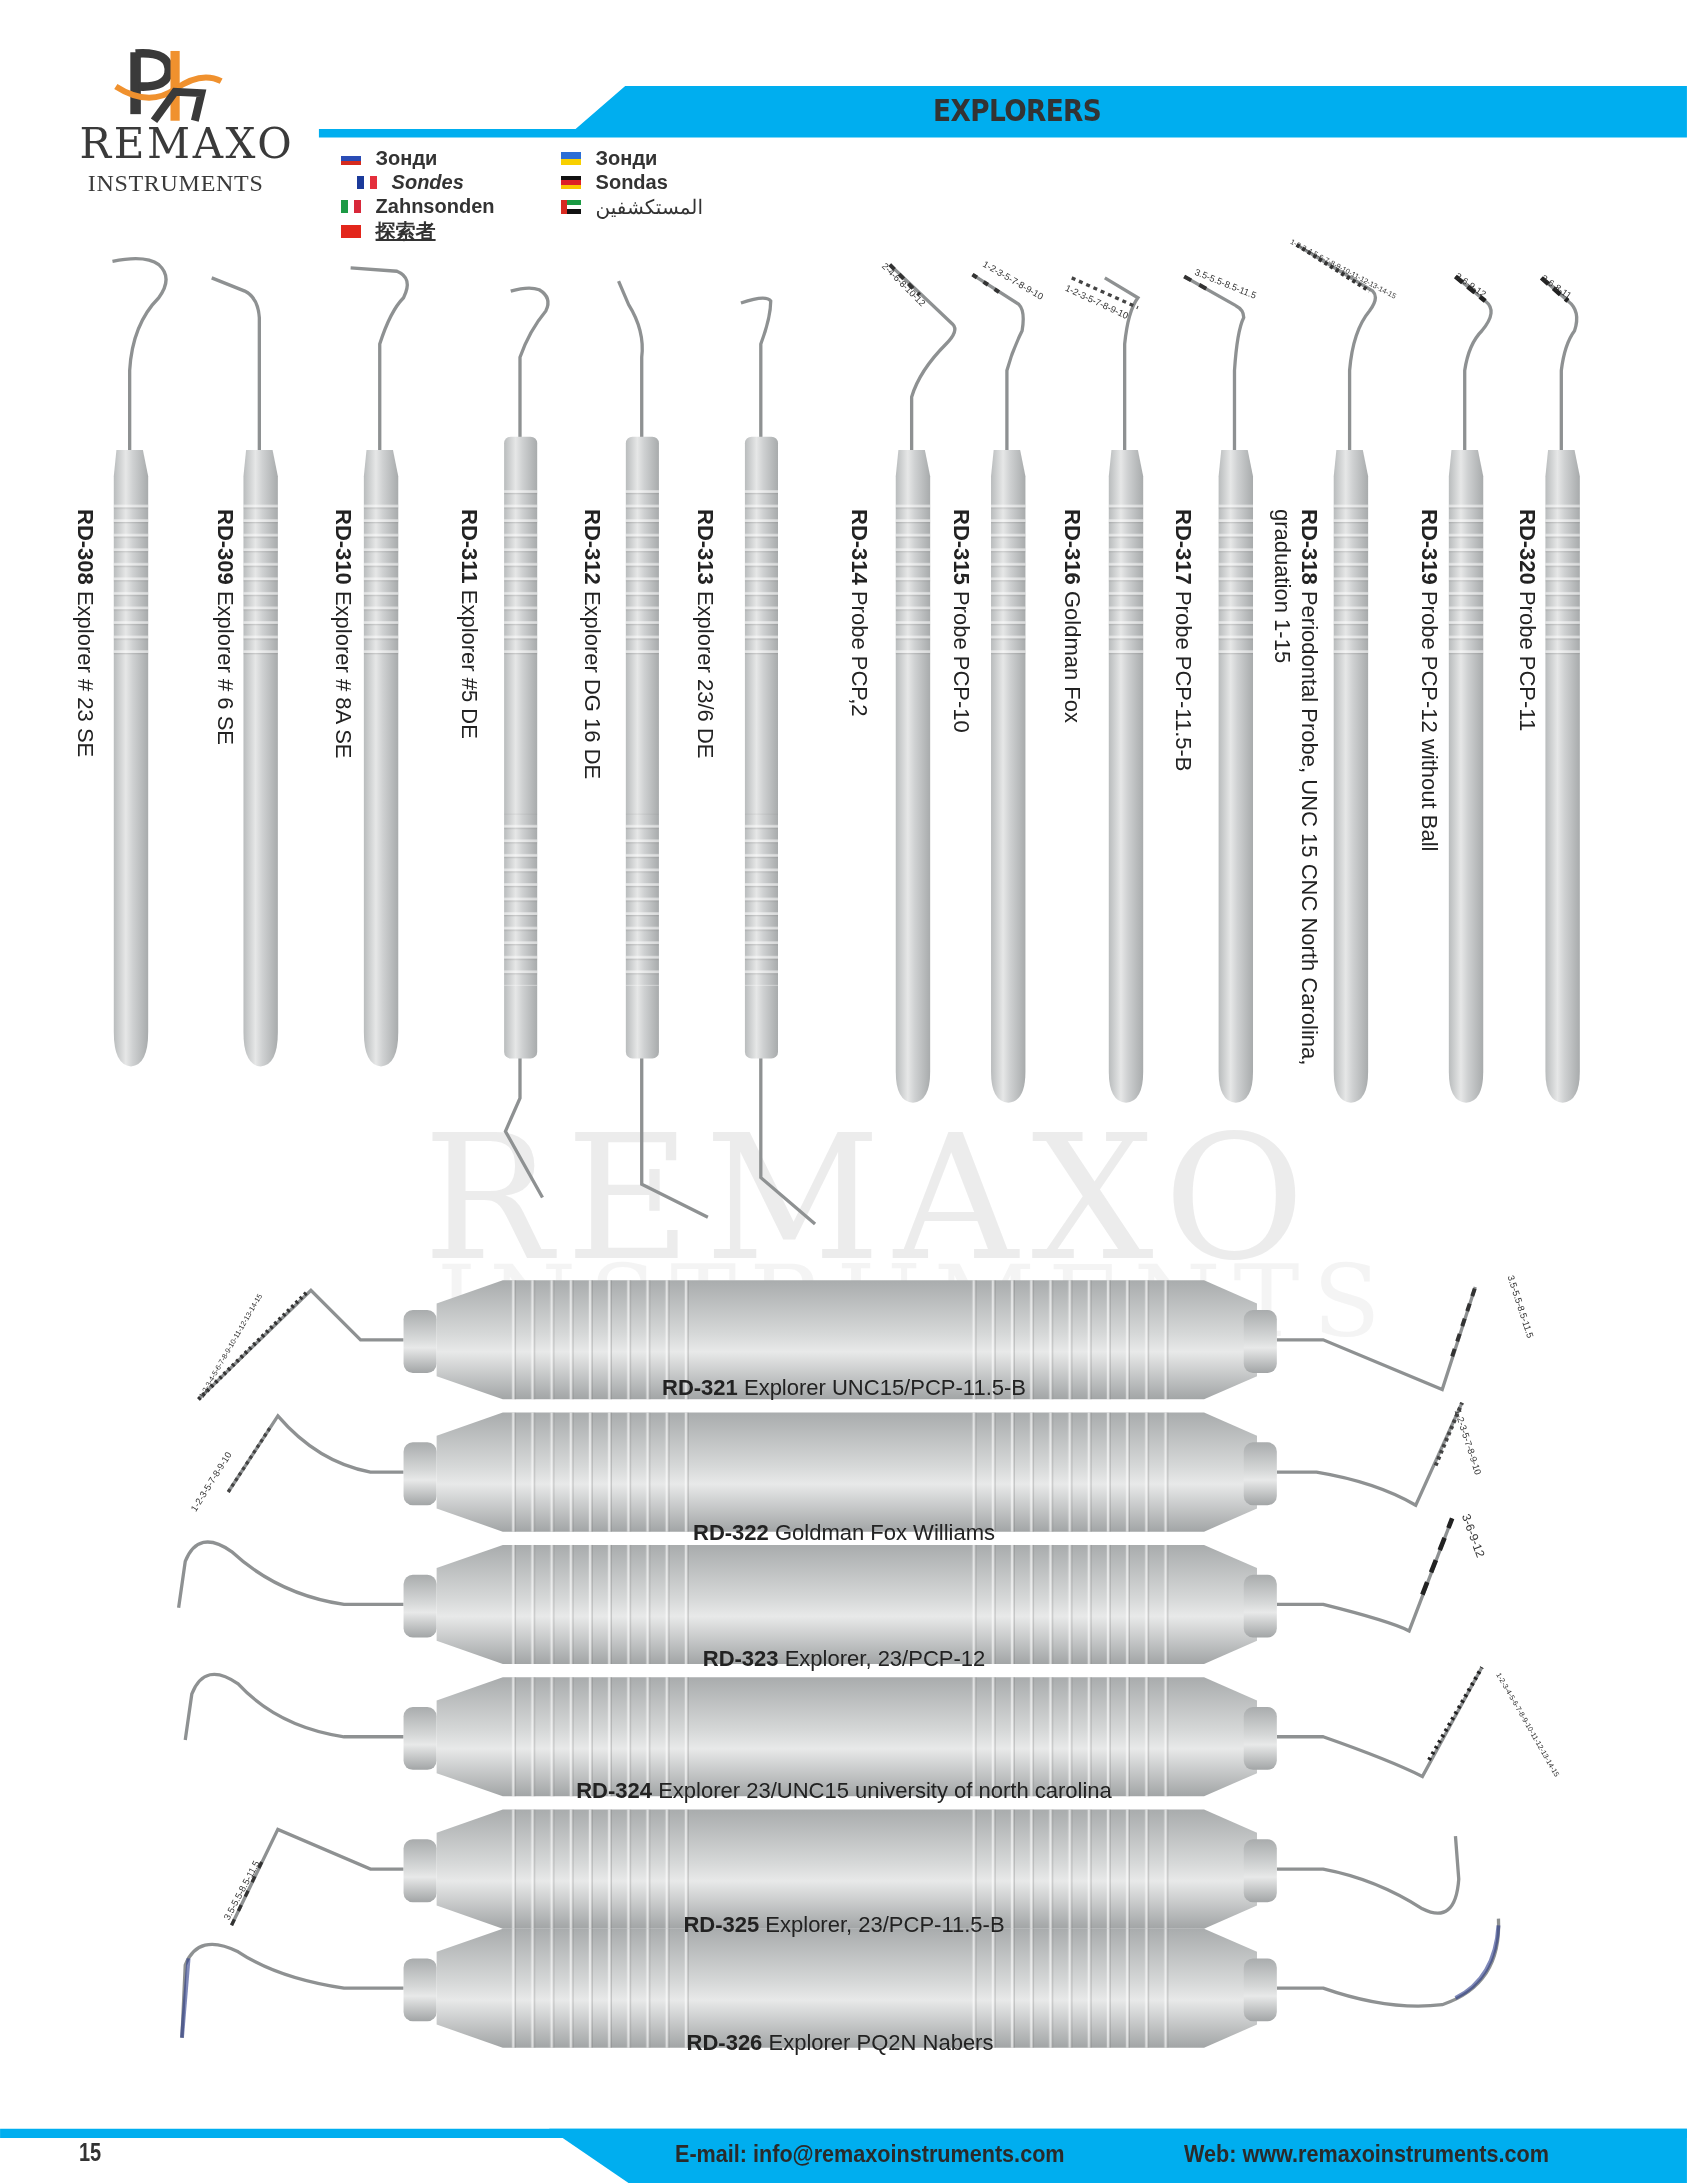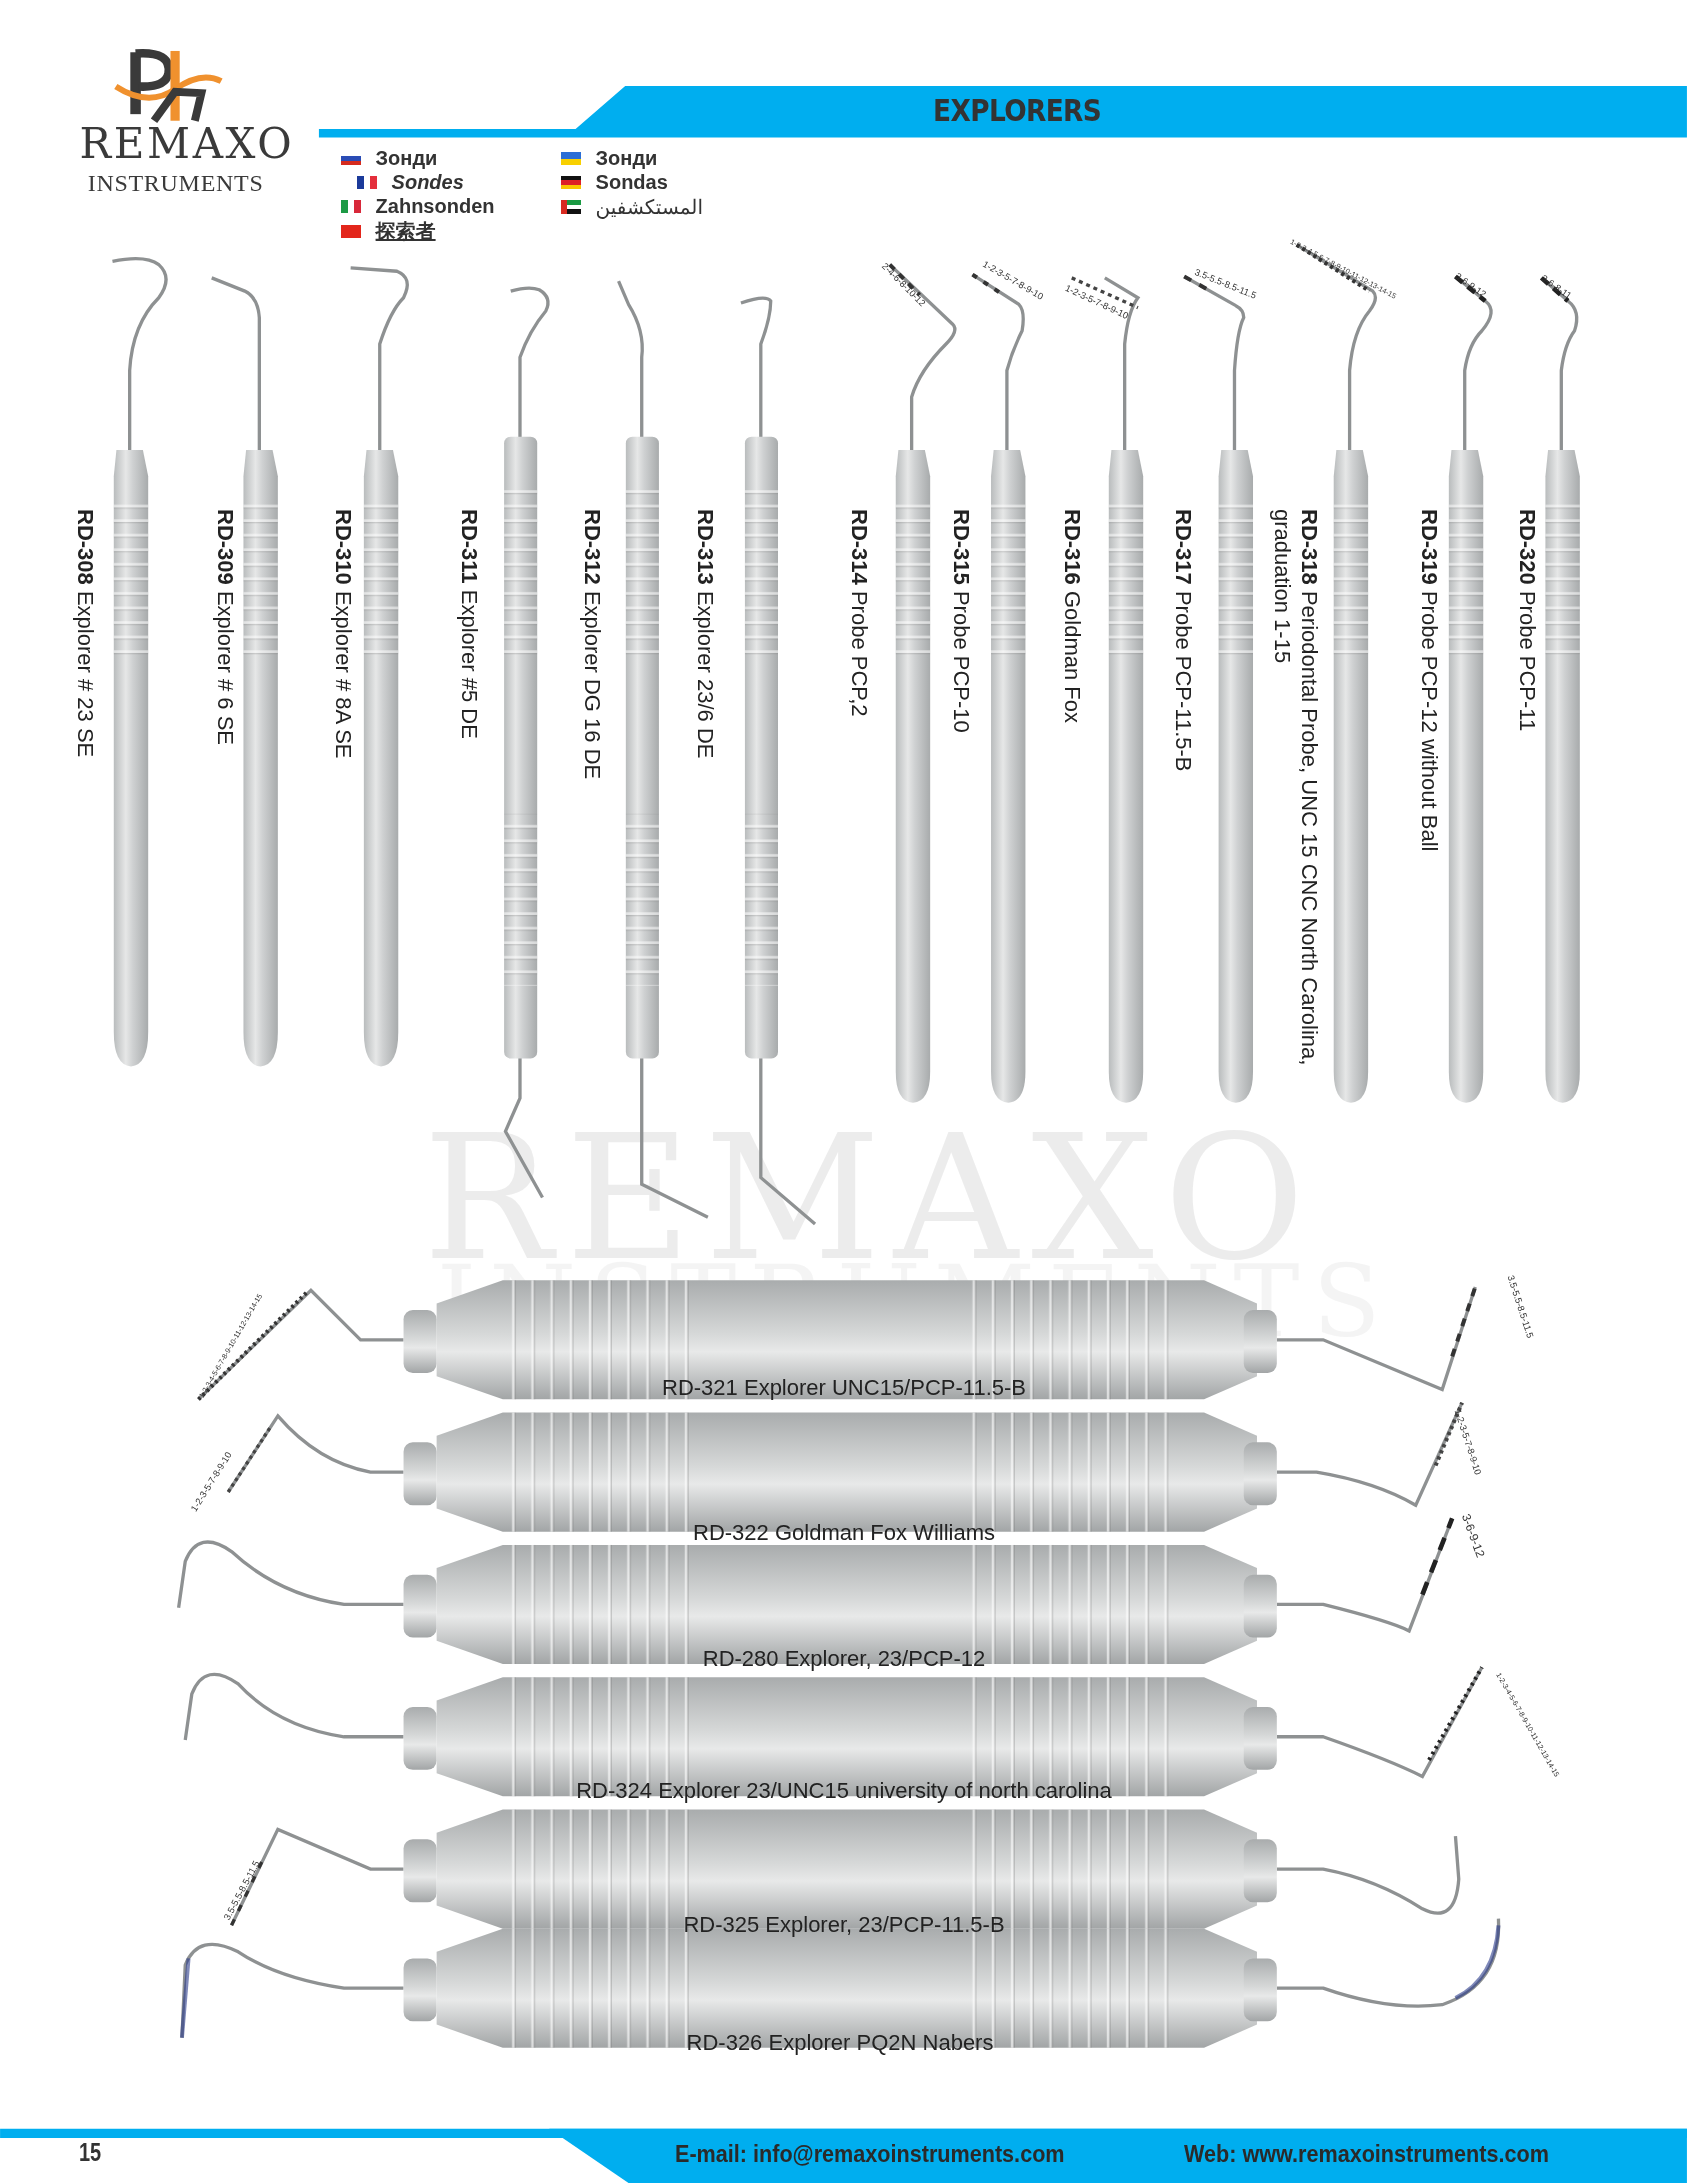--- a/index.html
+++ b/index.html
@@ -20,21 +20,21 @@
   .langs { left:341px; top:147px; }
   .lang { position:absolute; display:flex; align-items:center; white-space:nowrap; font-size:20px; font-weight:bold; color:#333; }
   .flag { width:20px; height:13.2px; margin-right:14.6px; display:inline-block; }
 
   
   .vlabel { position:absolute; transform-origin:0 0; transform:rotate(90deg); white-space:nowrap; font-size:22px; color:#222; }
   .vlabel b { font-weight:bold; }
 
   
   .hcap { position:absolute; white-space:nowrap; font-size:22px; color:#222; text-align:center; transform:translateX(-50%); }
-  .hcap b { font-weight:normal; }
+  .hcap b { font-weight:bold; }
 
   .grad { position:absolute; font-size:9.3px; color:#333; white-space:nowrap; transform-origin:0 0; }
 
   
   .wm { position:absolute; font-family:"DejaVu Serif", serif; color:rgba(200,200,200,0.35); font-size:172px; letter-spacing:13.2px; white-space:nowrap; }
 
   
   .page-num { left:79px; top:2138px; font-size:25px; font-weight:bold; color:#333; transform:scaleX(0.8); transform-origin:left; }
   .footer-email { left:675px; top:2140px; font-size:24px; font-weight:bold; color:#2a2a2a; transform:scaleX(0.9); transform-origin:left; }
   .footer-web { left:1184px; top:2140px; font-size:24px; font-weight:bold; color:#2a2a2a; transform:scaleX(0.9); transform-origin:left; }
@@ -307,21 +307,21 @@
 <div class="grad" style="left:197px; top:1395px; transform:rotate(-60deg); font-size:7.3px;">1-2-3-4-5-6-7-8-9-10-11-12-13-14-15</div>
 <div class="grad" style="left:1515px; top:1274px; transform:rotate(72deg);">3.5-5.5-8.5-11.5</div>
 <div class="grad" style="left:189px; top:1508px; transform:rotate(-58deg);">1-2-3-5-7-8-9-10</div>
 <div class="grad" style="left:1462px; top:1408px; transform:rotate(72deg);">1-2-3-5-7-8-9-10</div>
 <div class="grad" style="left:1472px; top:1512px; transform:rotate(70deg); font-size:12px;">3-6-9-12</div>
 <div class="grad" style="left:1502px; top:1671px; transform:rotate(60deg); font-size:7.3px;">1-2-3-4-5-6-7-8-9-10-11-12-13-14-15</div>
 <div class="grad" style="left:222px; top:1917px; transform:rotate(-62deg);">3.5-5.5-8.5-11.5</div>
 
 <div class="hcap" style="left:844px; top:1375px;"><b>RD-321</b> <span>Explorer UNC15/PCP-11.5-B</span></div>
 <div class="hcap" style="left:844px; top:1520px;"><b>RD-322</b> <span>Goldman Fox Williams</span></div>
-<div class="hcap" style="left:844px; top:1646px;"><b>RD-280</b> <span>Explorer, 23/PCP-12</span></div>
+<div class="hcap" style="left:844px; top:1646px;"><b>RD-323</b> <span>Explorer, 23/PCP-12</span></div>
 <div class="hcap" style="left:844px; top:1778px;"><b>RD-324</b> <span>Explorer 23/UNC15 university of north carolina</span></div>
 <div class="hcap" style="left:844px; top:1912px;"><b>RD-325</b> <span>Explorer, 23/PCP-11.5-B</span></div>
 <div class="hcap" style="left:840px; top:2030px;"><b>RD-326</b> <span>Explorer PQ2N Nabers</span></div>
 
 <div class="abs page-num">15</div>
 <div class="abs footer-email">E-mail: info@remaxoinstruments.com</div>
 <div class="abs footer-web">Web: www.remaxoinstruments.com</div>
 
 
 </body></html>

